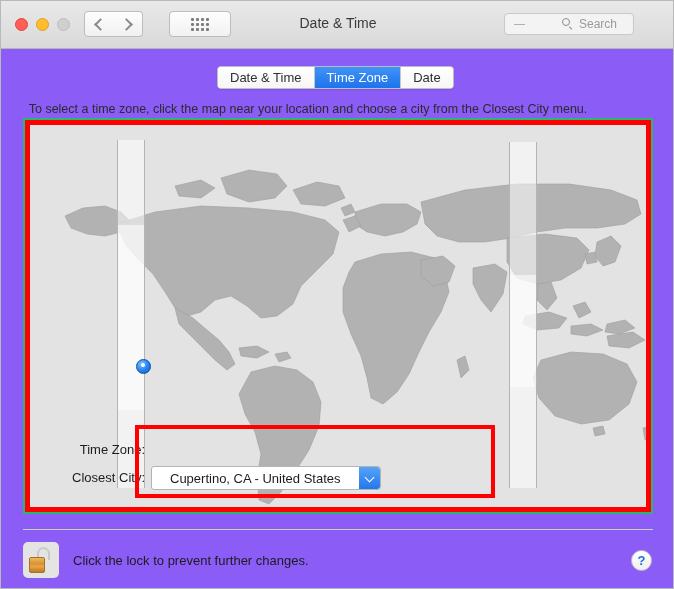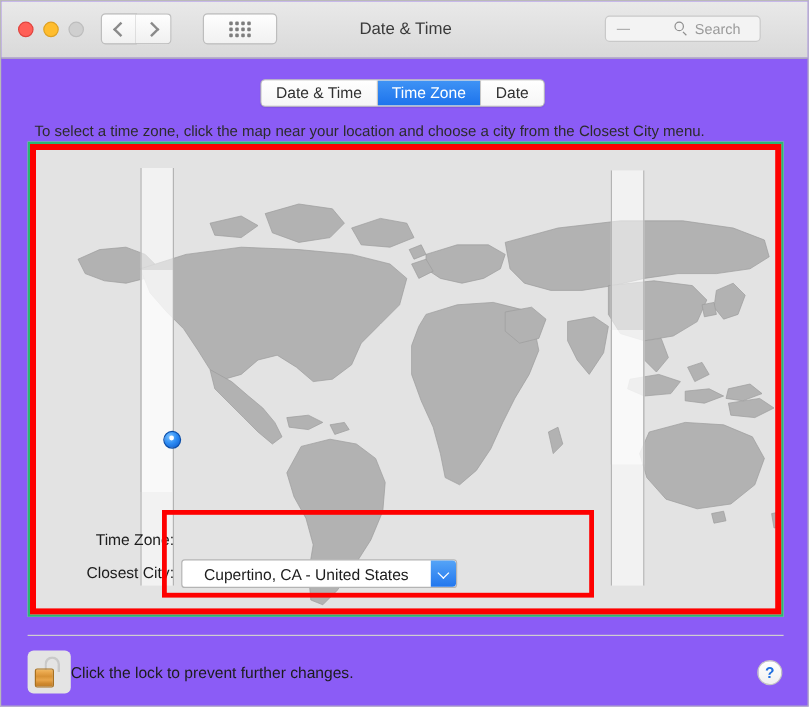--- a/index.html
+++ b/index.html
@@ -348,20 +348,21 @@
     border-radius: 2px;
     background: linear-gradient(to bottom,
       #f0b861 0%, #e8a54a 18%, #d89235 40%,
       #e8a54a 62%, #d08a2f 82%, #c07f2a 100%);
     border: 1px solid #a8701f;
     box-sizing: border-box;
   }
   #lock-text {
     font-size: 13px;
     color: #1c1c1c;
+    margin-left: 14px;
   }
   #help-button {
     position: absolute;
     left: 630px; top: 549px;
     width: 21px; height: 21px;
     box-sizing: border-box;
     border-radius: 50%;
     background: linear-gradient(to bottom, #ffffff, #f0f0f0);
     border: 1px solid #c4c4c4;
     display: flex;

